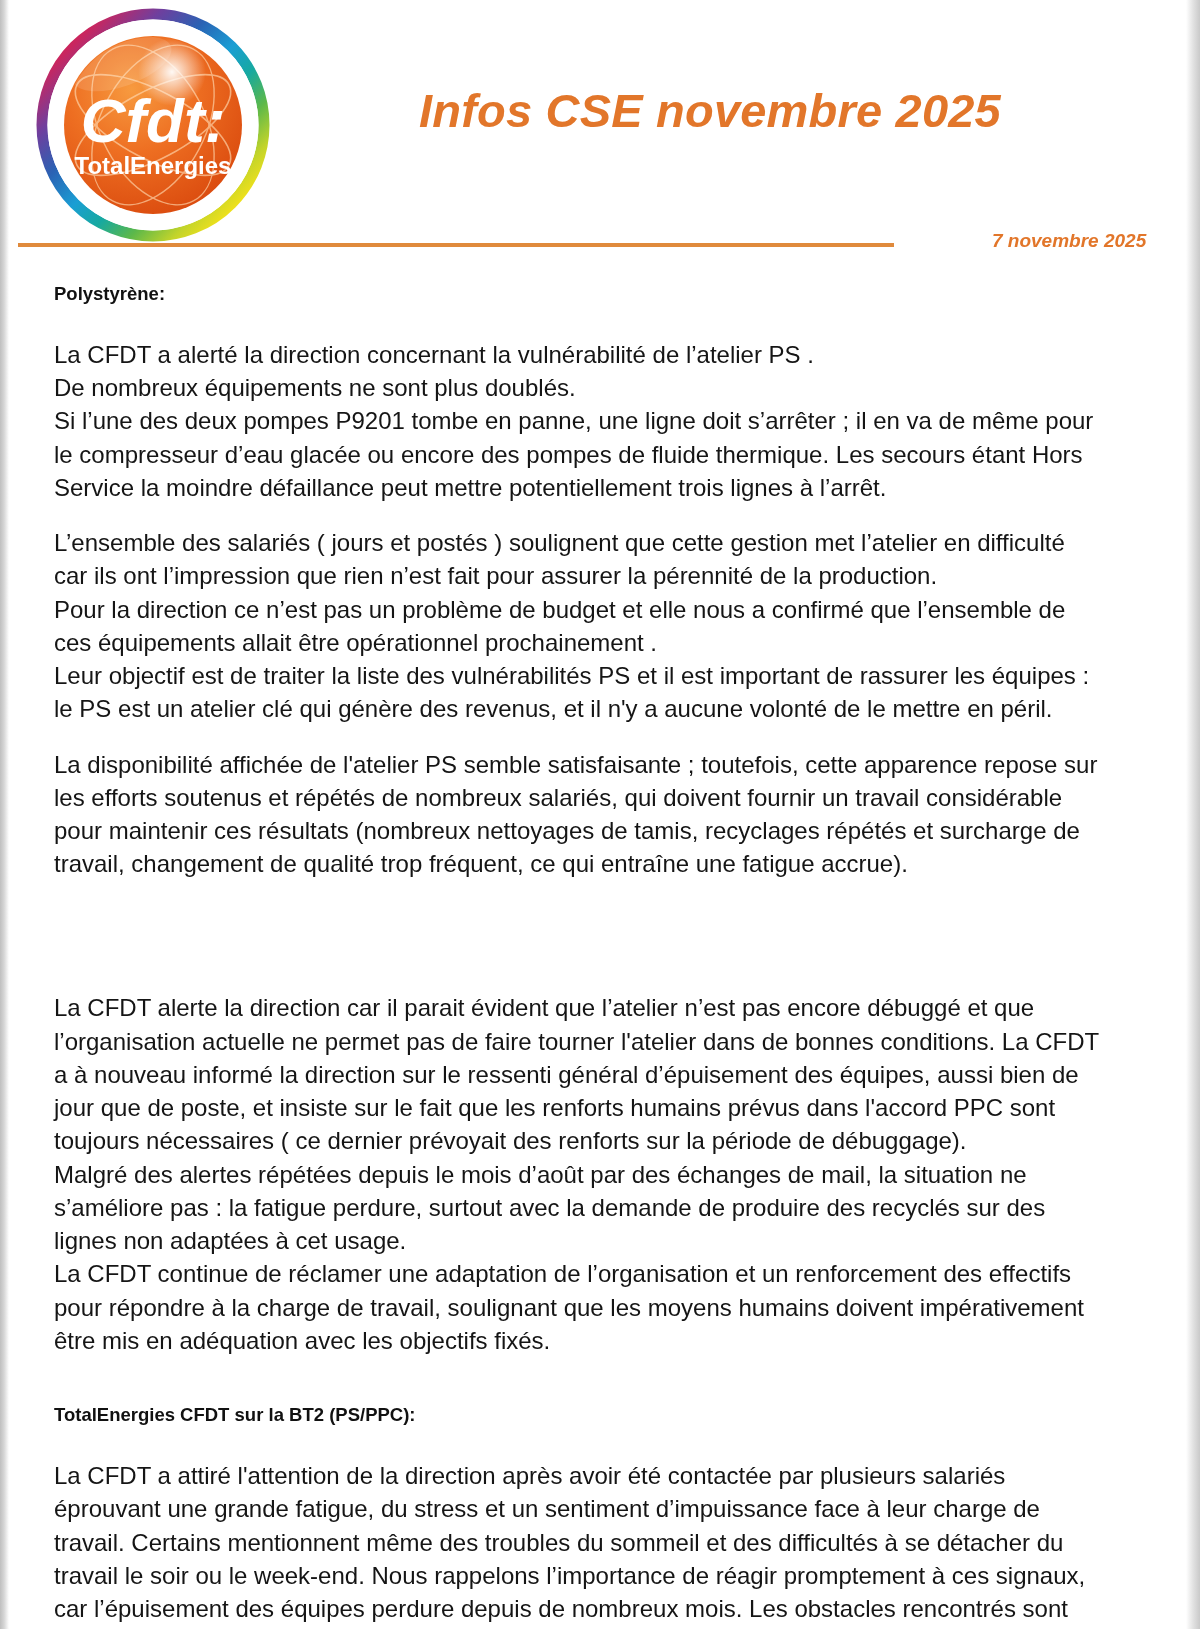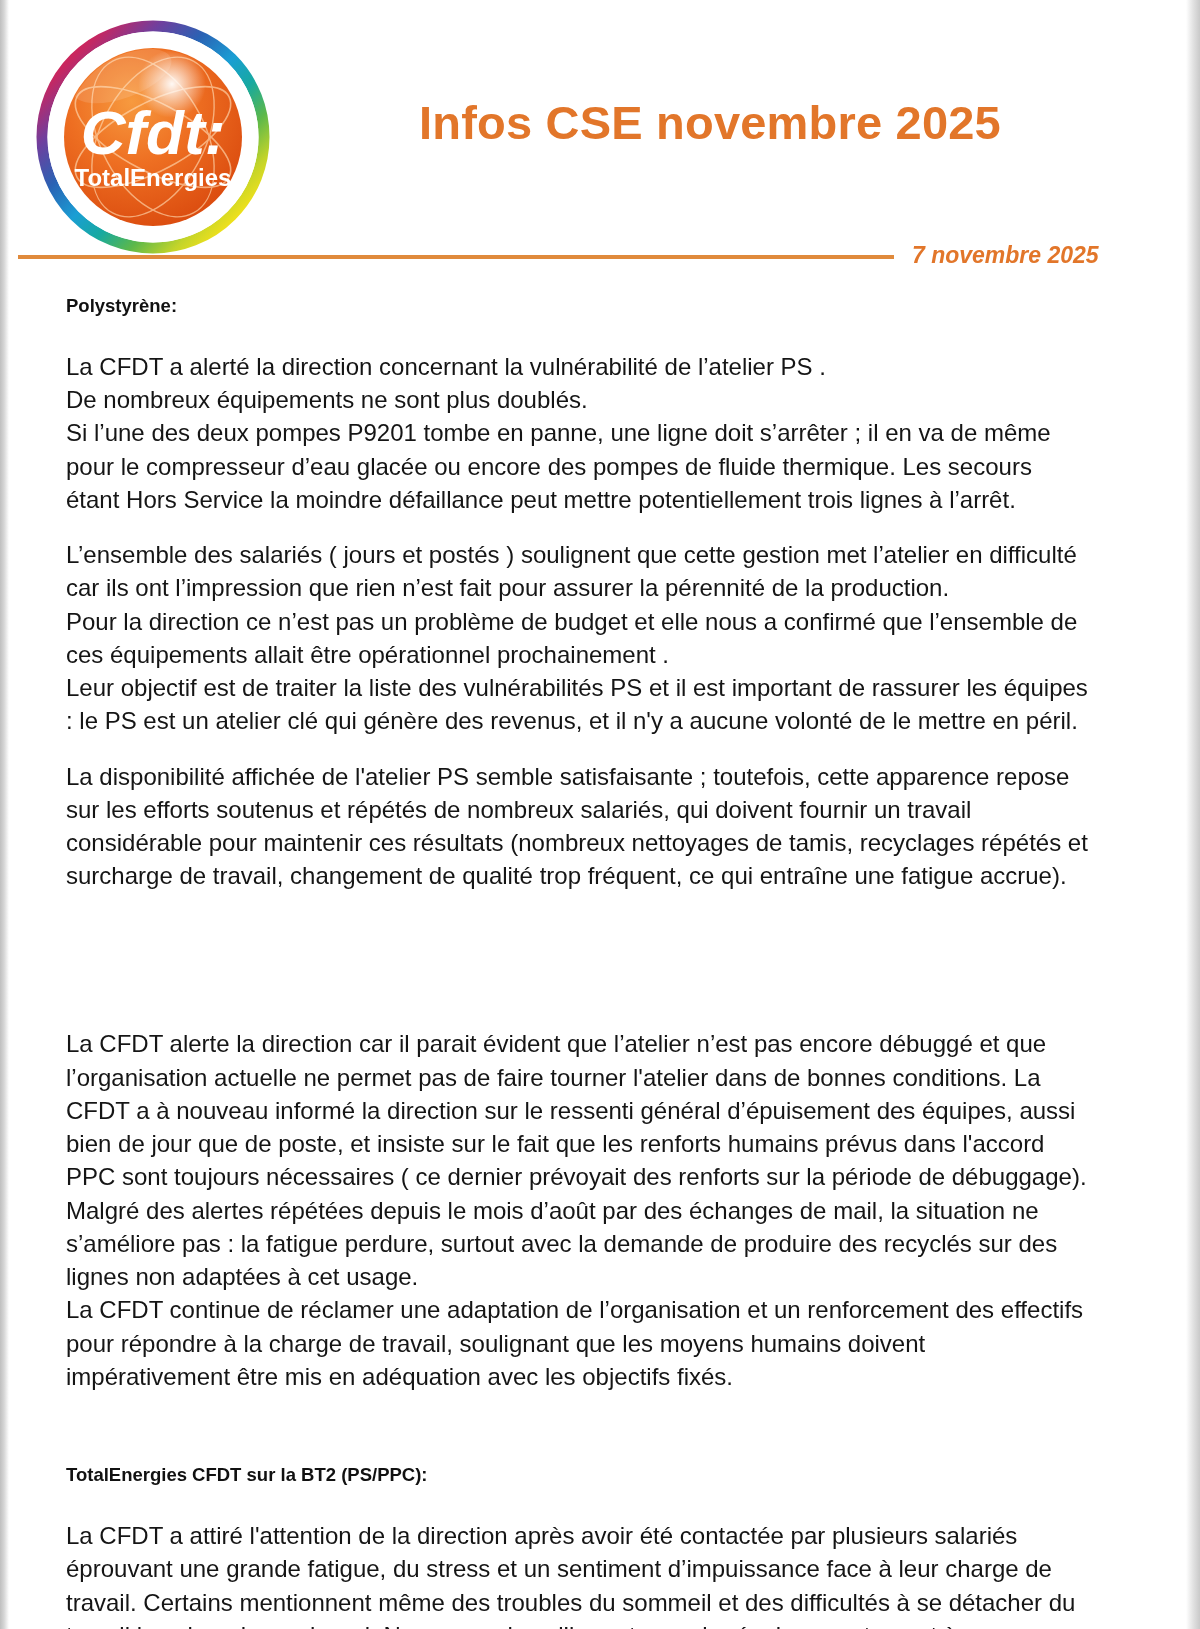--- a/index.html
+++ b/index.html
@@ -30,21 +30,20 @@
     position: absolute;
     right: 0; top: 0;
     width: 14px; height: 100%;
     background: linear-gradient(to left,#c9c9c9 0%, #e2e2e2 50%, #ffffff 100%);
   }
 
   
   .header {
     position: relative;
     height: 258px;
-    margin-top: 12px;
   }
   .logo {
     position: absolute;
     left: 22px;
     top: 6px;
     width: 262px;
     height: 238px;
   }
   .logo svg { display:block; width:100%; height:100%; }
 
@@ -52,50 +51,51 @@
     position: absolute;
     left: 360px;
     top: 83px;
     width: 700px;
     text-align: center;
     font-size: 47px;
     font-weight: bold;
     color: #e2762a;
     letter-spacing: 0.2px;
     white-space: nowrap;
+    font-style: italic;
   }
 
   .rule {
     position: absolute;
     left: 18px;
     top: 243px;
     width: 876px;
     height: 4px;
     background: #e08a3c;
   }
 
   .doc-date {
     position: absolute;
-    left: 912px;
+    left: 992px;
     top: 230px;
-    font-size: 23px;
+    font-size: 19px;
     font-weight: bold;
     font-style: italic;
     color: #e2762a;
     white-space: nowrap;
   }
 
   
   .content {
     position: absolute;
     left: 54px;
     top: 282px;
     width: 1046px;
   }
-  .section { margin: 12px; }
+  .section { margin: 0; }
   .section-heading {
     font-size: 18.5px;
     font-weight: bold;
     color: #111;
     margin: 0;
     line-height: 1.35;
   }
   .para {
     font-size: 24px;
     color: #151515;

